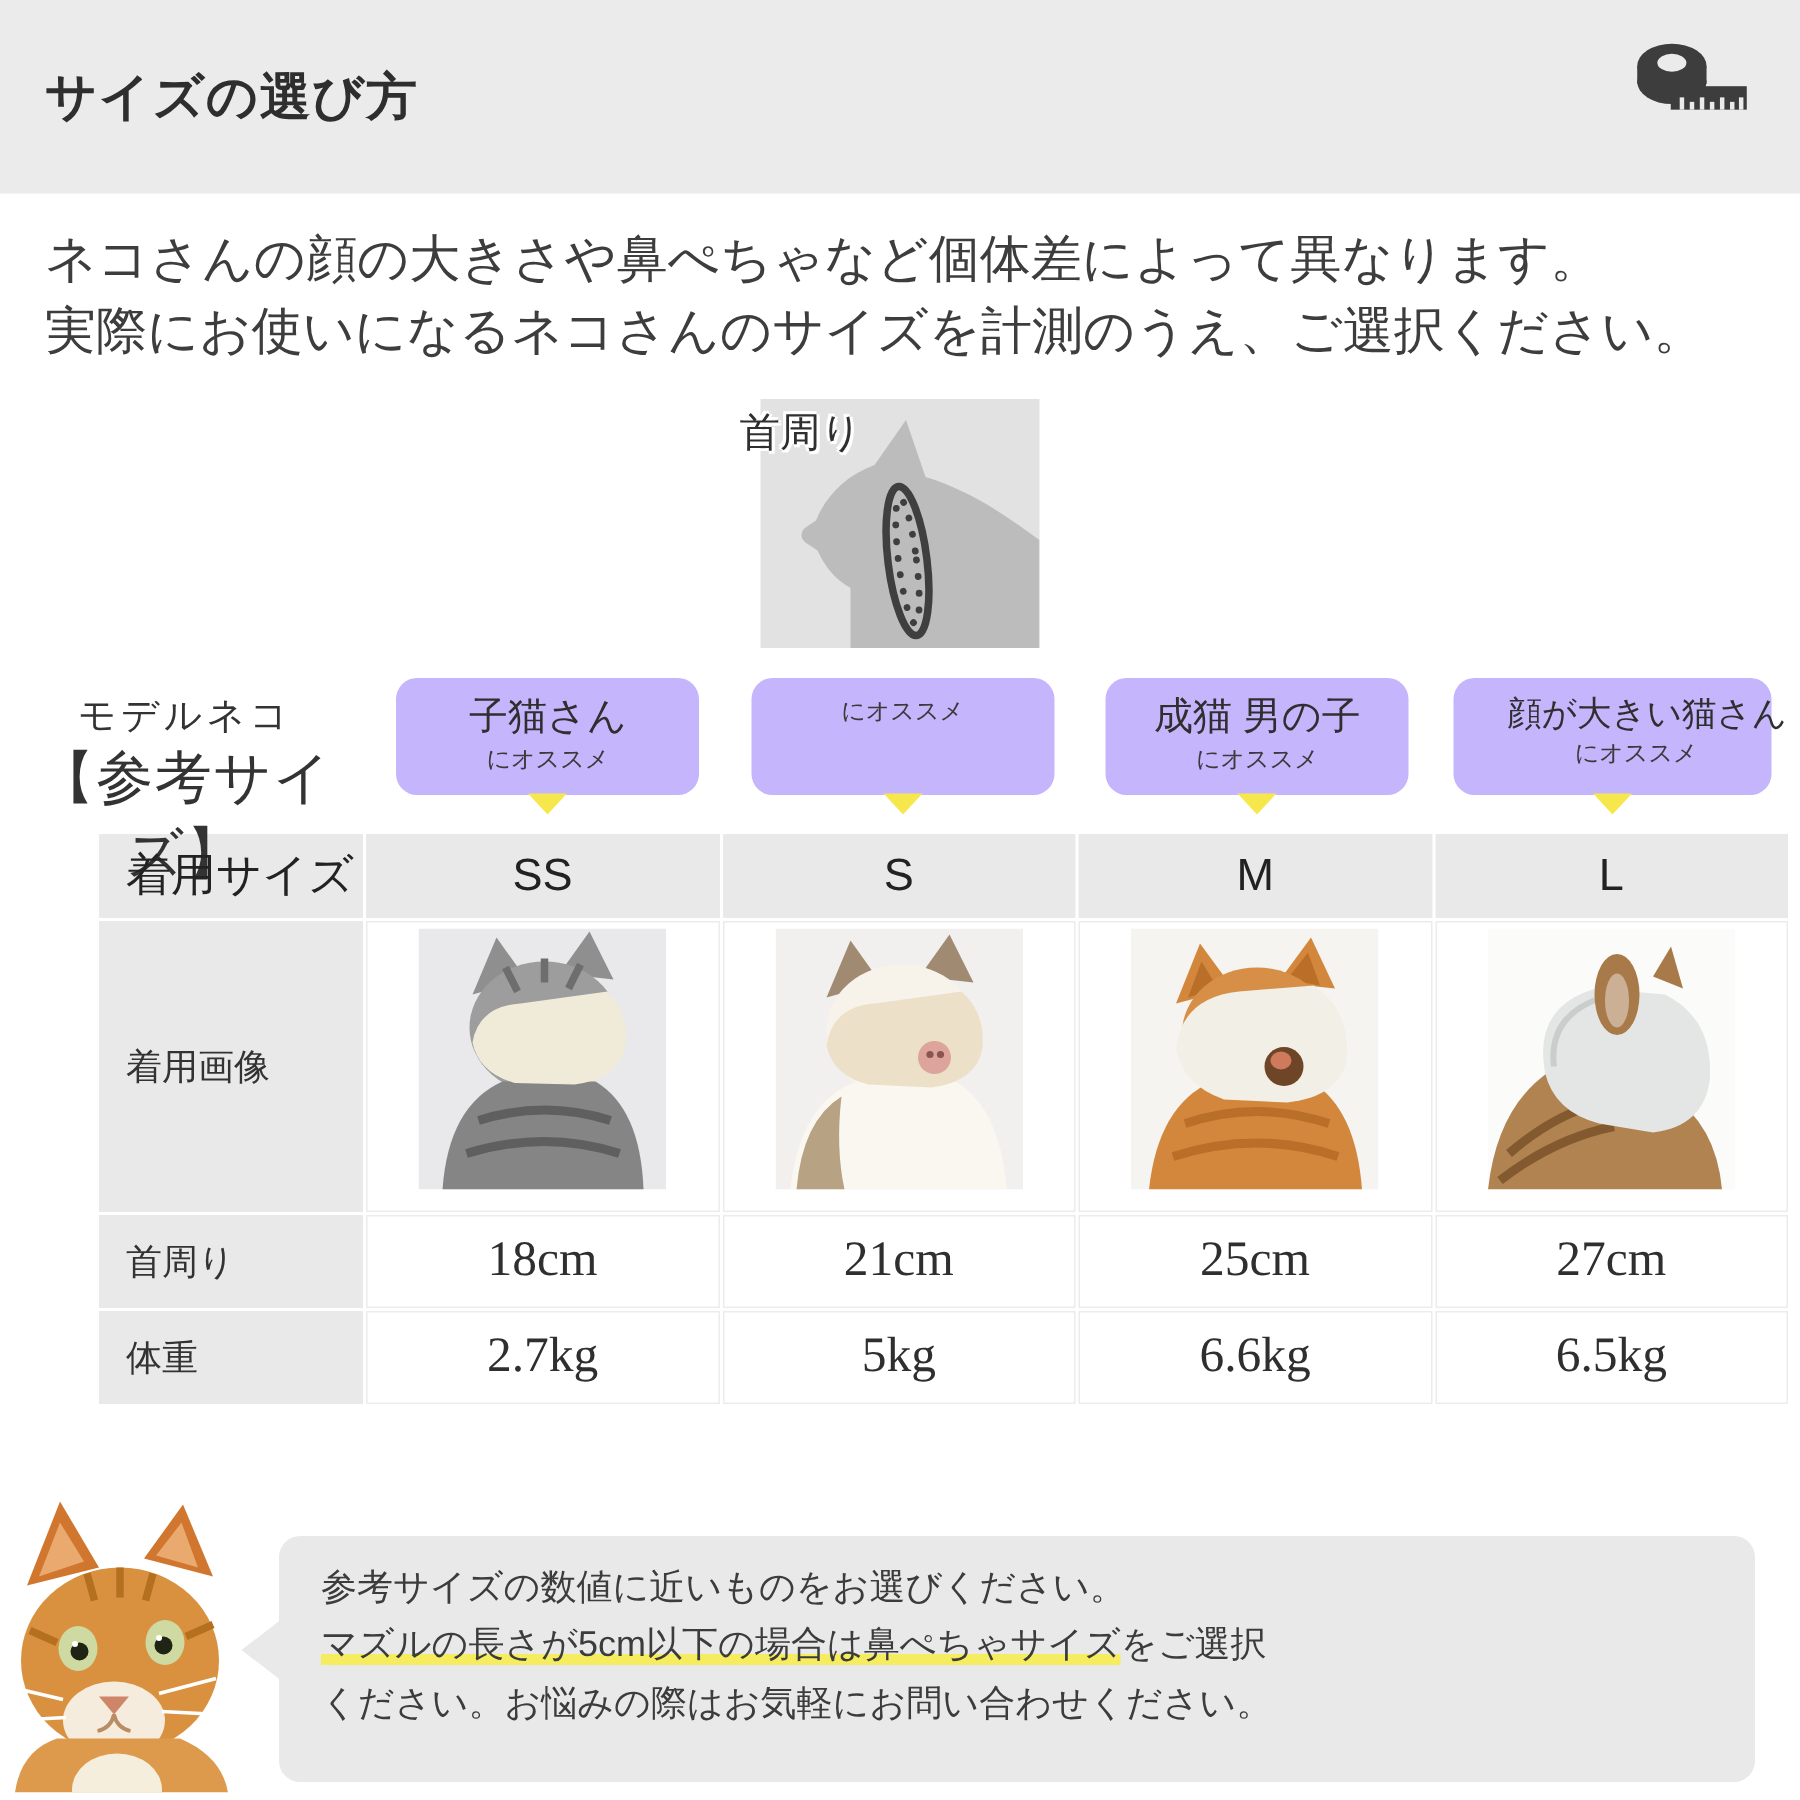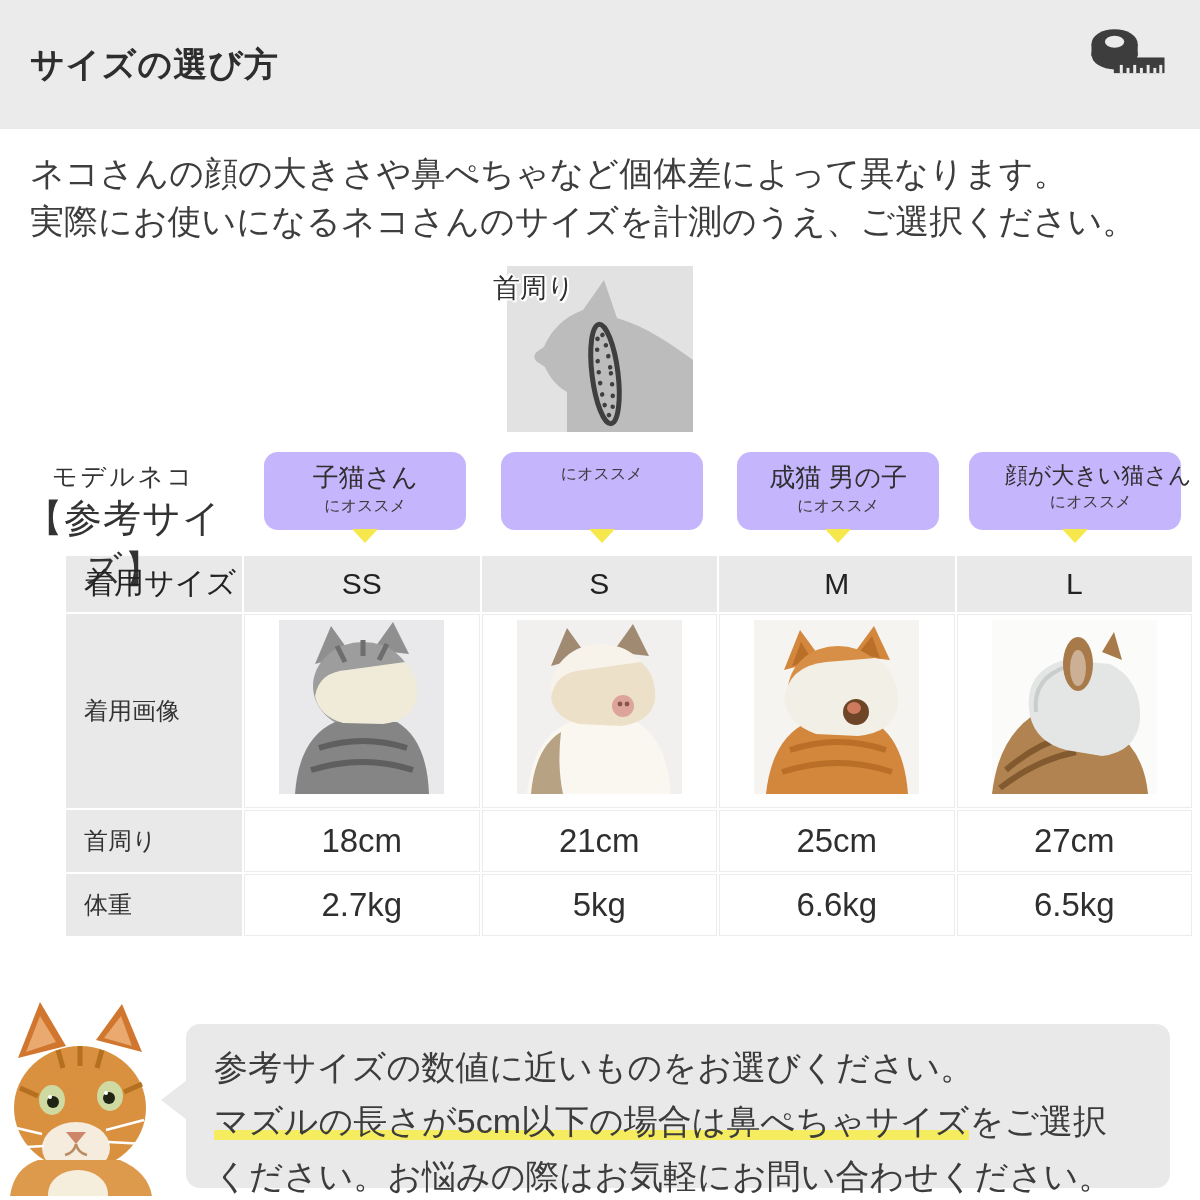--- a/index.html
+++ b/index.html
@@ -45,32 +45,32 @@
   .bubble .tail {
     position:absolute; left:50%; bottom:-13px; transform:translateX(-50%);
     width:0; height:0; border-left:13px solid transparent; border-right:13px solid transparent;
     border-top:14px solid #f6e84c;
   }
   
   table.size { border-collapse:separate; border-spacing:2px; margin-left:64px; width:1130px; table-layout:fixed; }
   table.size td { text-align:center; vertical-align:middle; }
   td.lbl { background:#e9e9e9; text-align:left !important; padding-left:18px; font-size:24px; color:#333; width:176px; }
   tr.hrow td { background:#e9e9e9; height:56px; font-size:30px; color:#222; }
-  td.data { background:#fff; border:1px solid #ececec; font-size:33px; color:#2f2f2f; }
+  td.data { background:#fff; border:1px solid #ececec; font-size:33px; color:#2f2f2f;font-family:Liberation Serif, serif; }
   tr.photos td.data { height:194px; }
   tr.neck td.data, tr.weight td.data { height:62px; }
   tr.gender td.data { height:98px; font-size:28px; }
   .gnote { display:block; font-size:25px; margin-top:4px; }
   
   .footer { position:absolute; left:0; right:0; bottom:0; height:204px; }
   .footer .cat { position:absolute; left:4px; bottom:0; }
   .speech {
     position:absolute; left:186px; right:30px; top:28px; bottom:12px;
     background:#e9e9e9; border-radius:14px; padding:16px 28px 0;
-    font-size:34px; line-height:1.6; color:#3c3c3c;
+    font-size:24px; line-height:1.6; color:#3c3c3c;
   }
   .speech .stail {
     position:absolute; left:-25px; top:56px; width:0; height:0;
     border-top:20px solid transparent; border-bottom:20px solid transparent;
     border-right:26px solid #e9e9e9;
   }
   .hl { background-image:linear-gradient(to top,#f6ec5f 26%, rgba(0,0,0,0) 26%); }
 </style>
 </head>
 <body>

